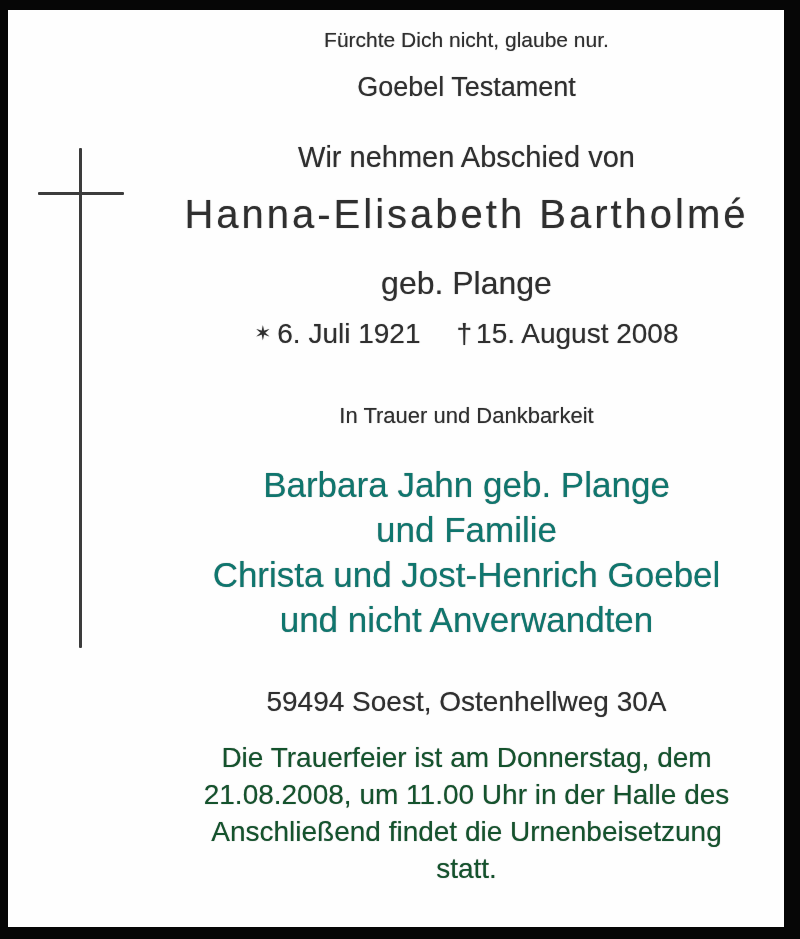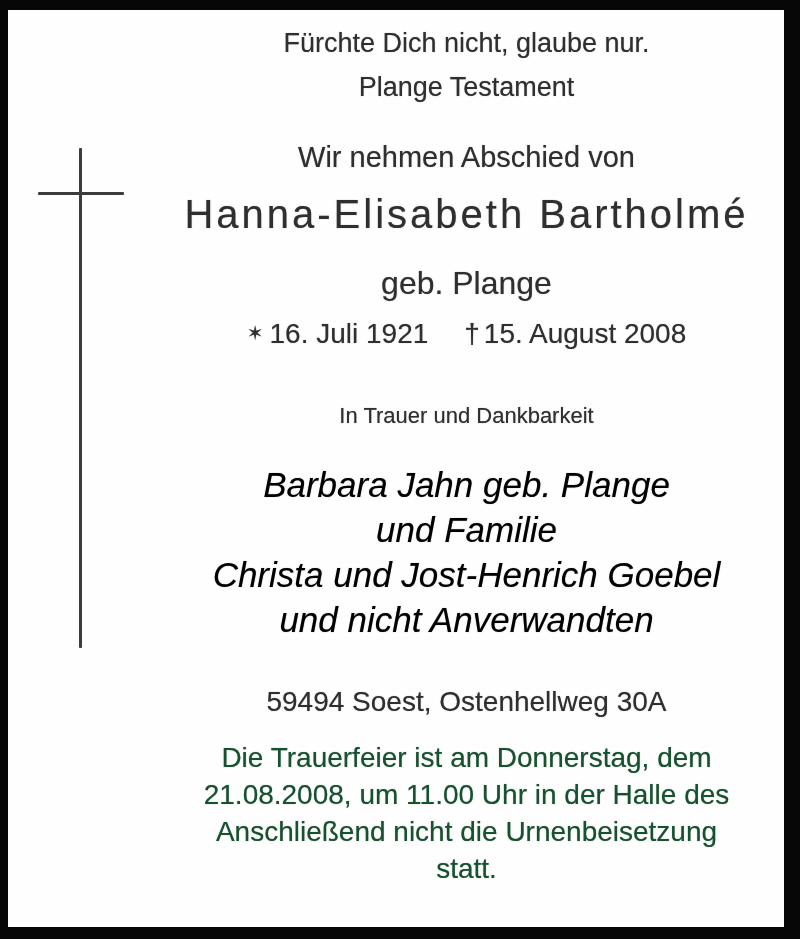--- a/index.html
+++ b/index.html
@@ -51,21 +51,21 @@
   }
   .line {
     position: absolute;
     left: 0;
     width: 100%;
     text-align: center;
     color: #2f2f2f;
     text-shadow: 0 0 1px rgba(47,47,47,0.55);
     white-space: nowrap;
   }
-  .quote1        { top: 18px;  font-size: 27px; }
+  .quote1        { top: 18px;  font-size: 21px; }
   .quote2        { top: 62px;  font-size: 27px; }
   .intro         { top: 131px; font-size: 29px; }
   .deceased-name { top: 182px; font-size: 40px; letter-spacing: 3px; }
   .maiden        { top: 255px; font-size: 32px; }
   .dates         { top: 308px; font-size: 28px; }
   .dates .star {
     font-size: 20px;
     vertical-align: 3px;
     letter-spacing: 6px;
   }
@@ -77,23 +77,22 @@
   }
   .mourning      { top: 393px; font-size: 22px; }
   .mourners-block {
     position: absolute;
     top: 452px;
     left: 0;
     width: 100%;
     text-align: center;
     font-size: 35px;
     line-height: 45px;
-    color: #000000;
+    color: #0f766e;
     text-shadow: 0 0 1px rgba(47,47,47,0.55);
-    font-style: italic;
   }
   .address       { top: 676px; font-size: 28px; }
   .funeral-block {
     position: absolute;
     top: 729px;
     left: 0;
     width: 100%;
     text-align: center;
     font-size: 28px;
     line-height: 37px;
@@ -107,44 +106,44 @@
 <div class="page">
 
   <div>
     <div class="cross-v"></div>
     <div class="cross-h"></div>
   </div>
 
   <div class="content">
 
     <div class="line quote1">Fürchte Dich nicht, glaube nur.</div>
-    <div class="line quote2">Plange Testament</div>
+    <div class="line quote2">Goebel Testament</div>
 
     <div class="line intro">Wir nehmen Abschied von</div>
 
     <div class="line deceased-name">Hanna-Elisabeth Bartholmé</div>
 
     <div class="line maiden">geb. Plange</div>
 
     <div class="line dates">
-      <span class="birth-part"><span class="star">✶</span><span>16. Juli 1921</span></span><span class="death-part"><span class="dagger">†</span><span>15. August 2008</span></span>
+      <span class="birth-part"><span class="star">✶</span><span>6. Juli 1921</span></span><span class="death-part"><span class="dagger">†</span><span>15. August 2008</span></span>
     </div>
 
     <div class="line mourning">In Trauer und Dankbarkeit</div>
 
     <div class="mourners-block">
       <div>Barbara Jahn geb. Plange</div>
       <div>und Familie</div>
       <div>Christa und Jost-Henrich Goebel</div>
       <div>und nicht Anverwandten</div>
     </div>
 
     <div class="line address">59494 Soest, Ostenhellweg 30A</div>
 
     <div class="funeral-block">
       <div>Die Trauerfeier ist am Donnerstag, dem</div>
       <div>21.08.2008, um 11.00 Uhr in der Halle des</div>
-      <div>Anschließend nicht die Urnenbeisetzung</div>
+      <div>Anschließend findet die Urnenbeisetzung</div>
       <div>statt.</div>
     </div>
 
   </div>
 </div>
 
 </body></html>

